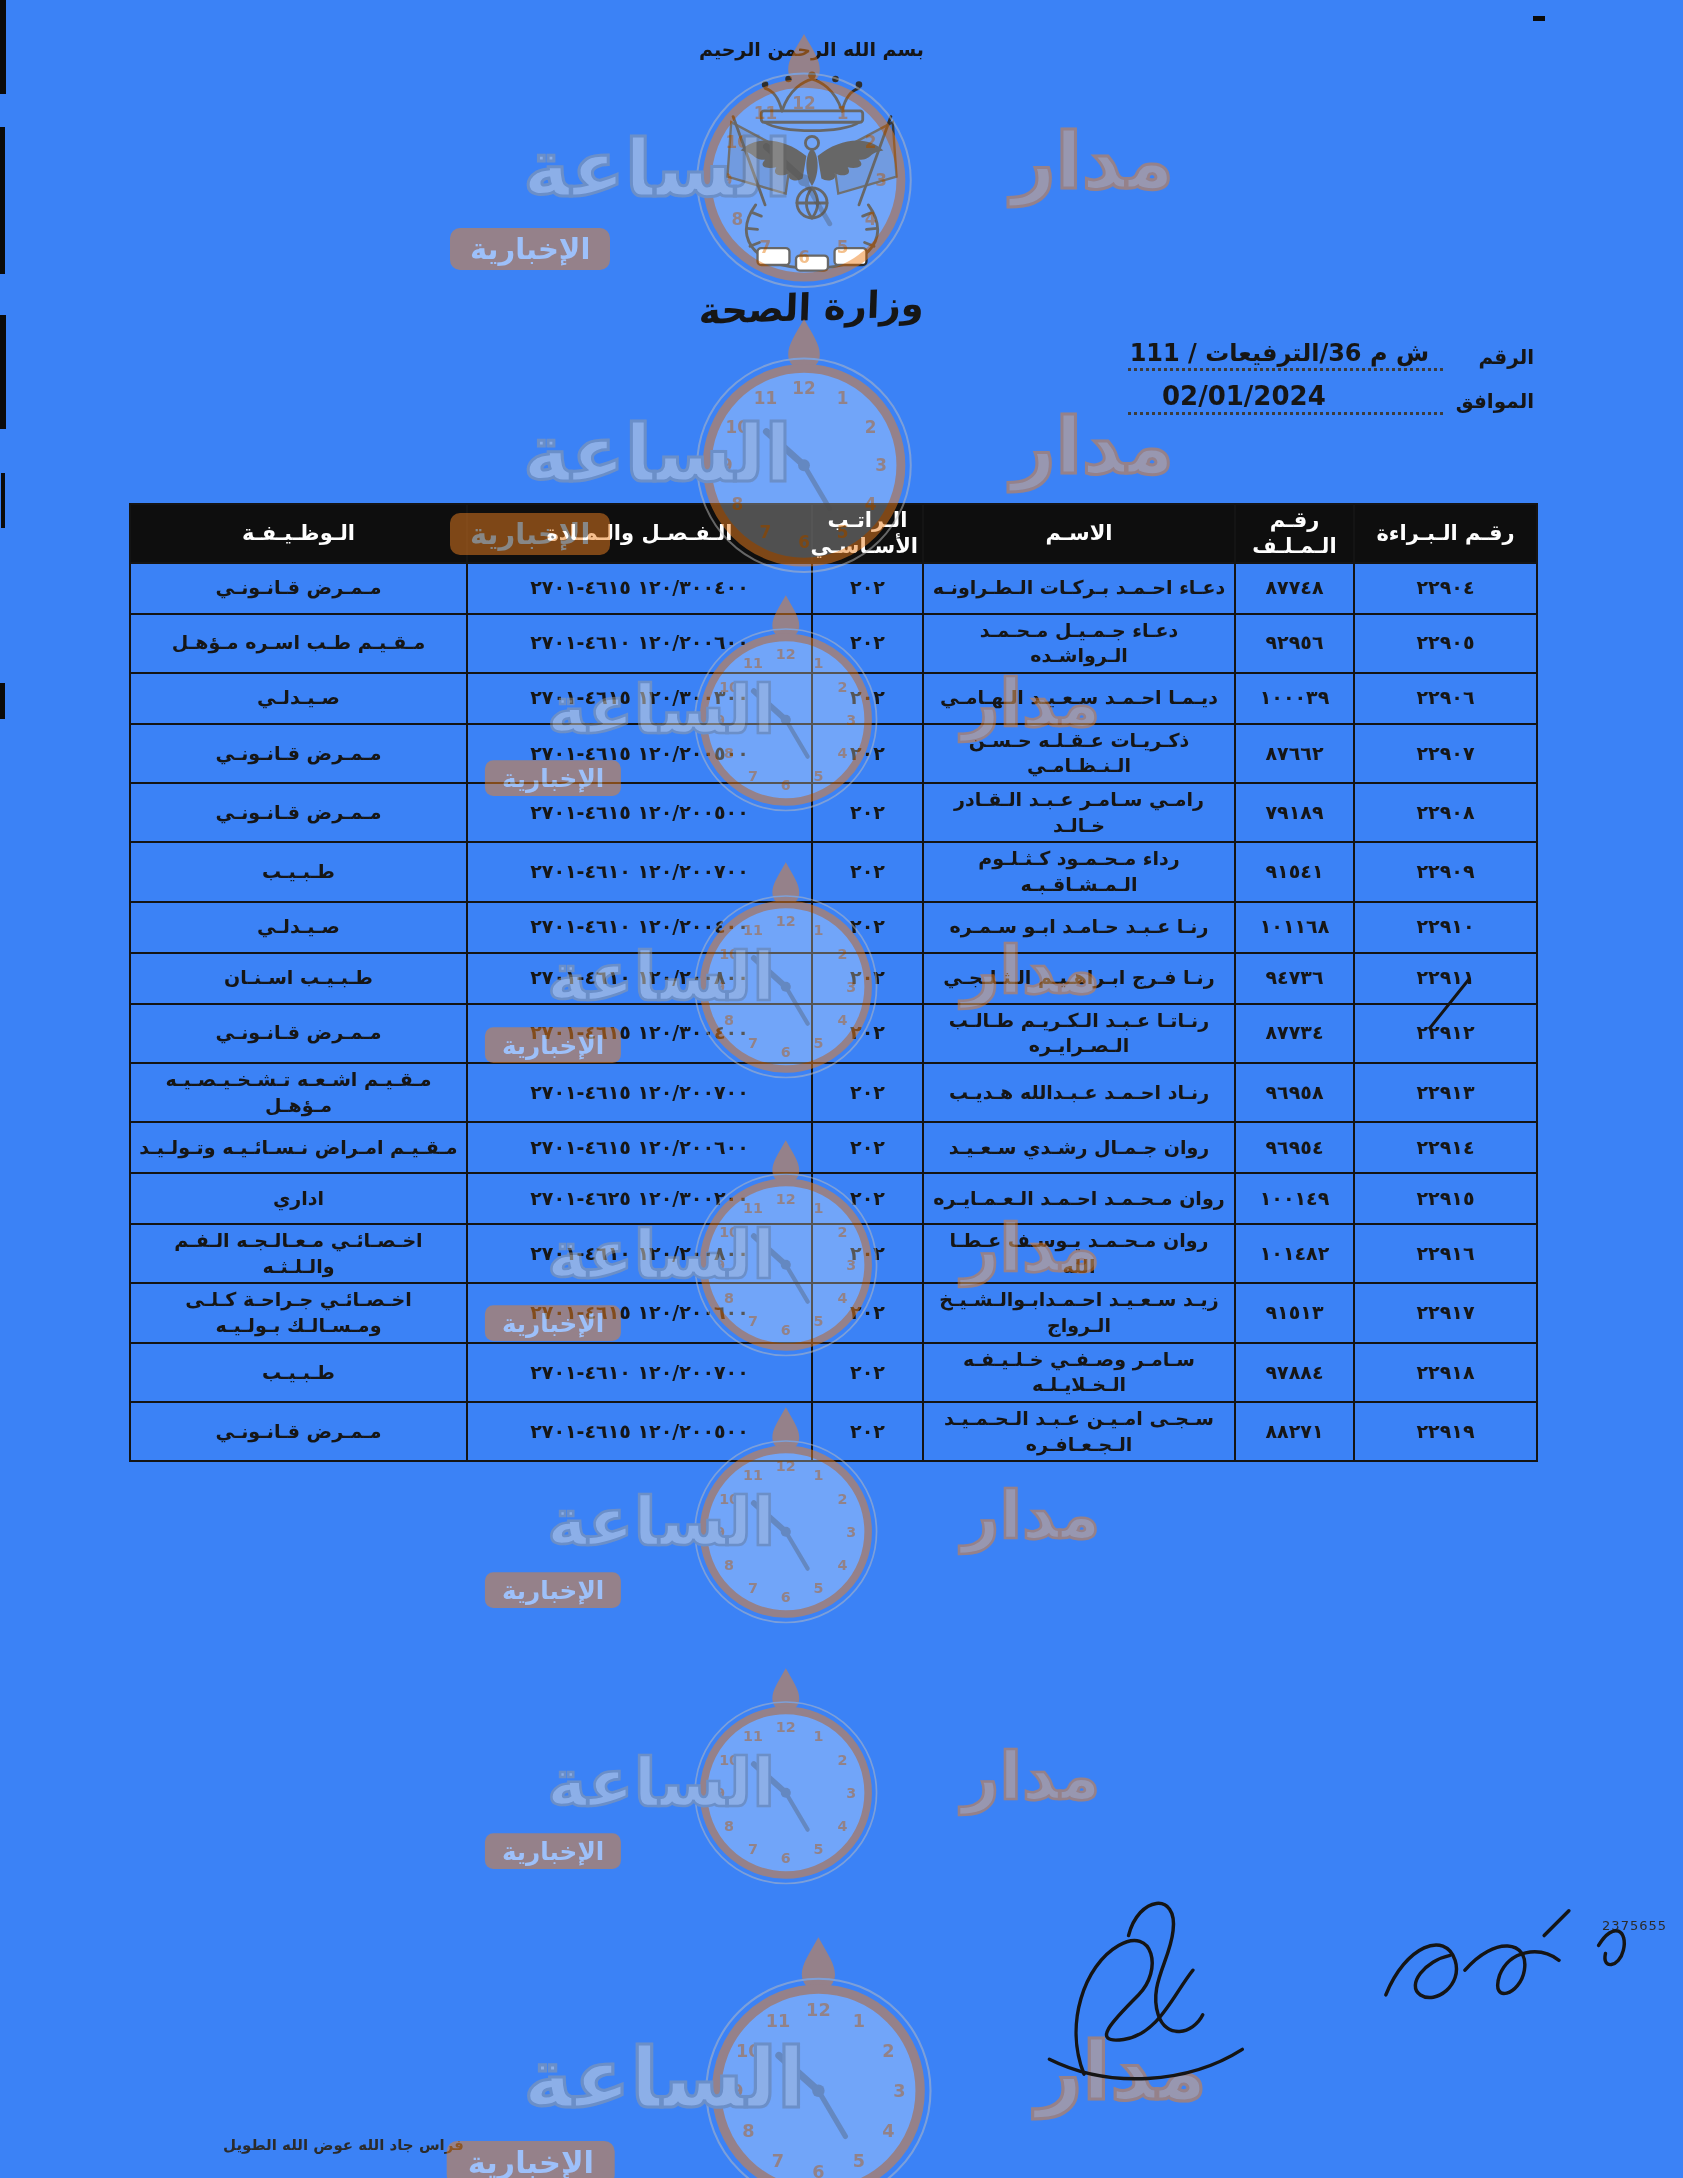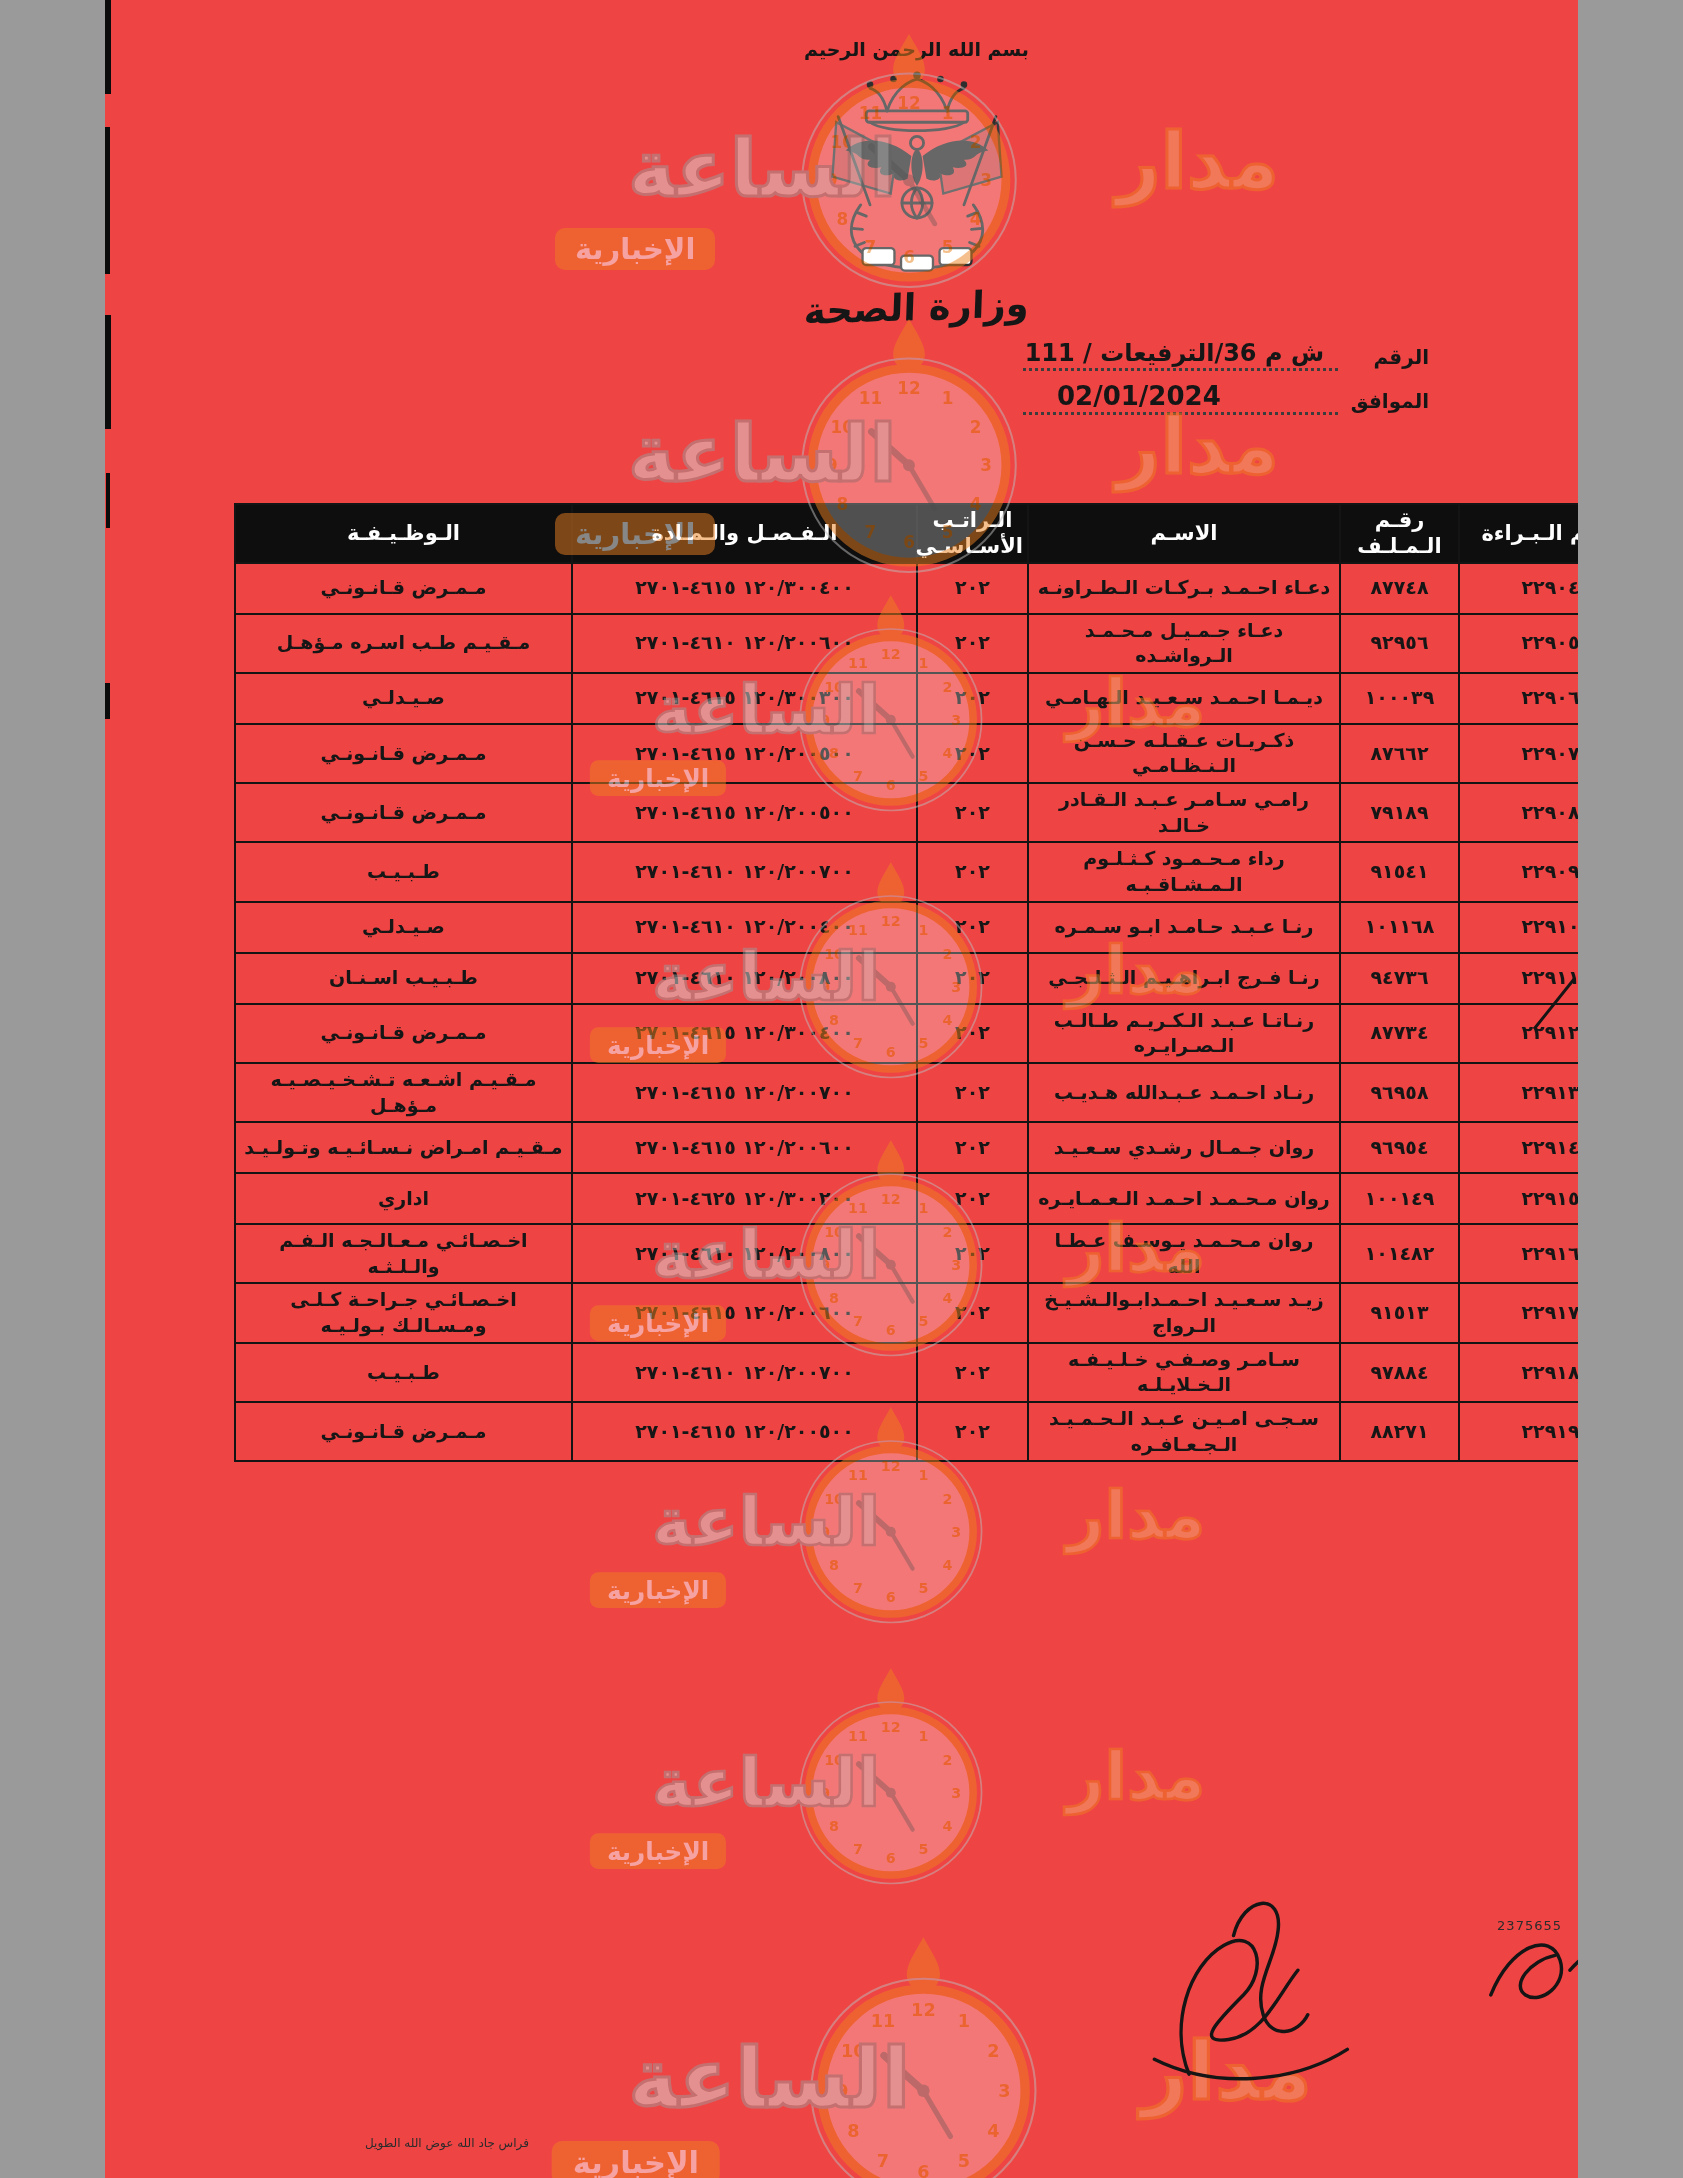--- a/index.html
+++ b/index.html
@@ -1,19 +1,19 @@
 <!DOCTYPE html>
 <html lang="ar"><head>
 <meta charset="utf-8">
 <style>
   * { margin:0; padding:0; box-sizing:border-box; }
   html,body { background:#9a9a9a; }
   .page {
-    position:relative; width:1473px; height:2178px; margin:0 auto;
-    background:#ef4444; color:#161616; overflow:hidden;
+    position:relative; width:1683px; height:2178px; margin:0 auto;
+    background:#3b82f6; color:#161616; overflow:hidden;
     font-family:"DejaVu Sans","Liberation Sans",sans-serif;
   }
 
   
   .edge-mark { position:absolute; background:#0b0b0b; z-index:6; }
 
   
   .emblem-wrap { position:absolute; top:38px; left:681px; width:261px; text-align:center; z-index:2; }
   .bismillah { font-size:19px; font-weight:bold; letter-spacing:1px; margin-bottom:4px; }
   .ministry  { font-size:37px; font-weight:bold; margin-top:2px; transform:rotate(-2deg) skewX(-4deg); }
@@ -52,21 +52,21 @@
   .wm-word-alsaa { position:absolute; top:93px; left:87px; font-size:79px; font-weight:bold;
                    color:rgba(255,255,255,0.65); -webkit-text-stroke:3px #9c9c9c; text-shadow:0 0 2px #9c9c9c; }
   .wm-word-news  { position:absolute; top:198px; left:14px; background:#ee8120; color:#fff;
                    font-size:29px; font-weight:bold; padding:4px 20px; border-radius:10px; }
 
   
   .signatures { position:absolute; left:990px; top:1876px; z-index:4; }
   .signatures path, .signatures line { fill:none; stroke:#151515; stroke-width:3.5; stroke-linecap:round; }
   .pen-mark { position:absolute; left:1424px; top:973px; z-index:4; }
   .pen-mark line { stroke:#151515; stroke-width:3; stroke-linecap:round; }
-  .typist { position:absolute; left:223px; top:2136px; font-size:12px; font-weight:normal; color:#2b2b2b; z-index:2;margin-left:37px; }
+  .typist { position:absolute; left:223px; top:2136px; font-size:15px; font-weight:bold; color:#2b2b2b; z-index:2; }
   .scan-no { position:absolute; right:16px; top:1918px; font-size:13px; letter-spacing:1px; color:#2b2b2b; z-index:2; }
 
   
   .coa .ln { fill:none; stroke:#2e2e2e; stroke-width:3; stroke-linecap:round; }
   .coa .fl { fill:#2e2e2e; stroke:none; }
   .coa .flag { fill:rgba(60,60,60,0.18); stroke:#3a3a3a; stroke-width:2.5; }
   .coa .rib { fill:#fff; stroke:#2e2e2e; stroke-width:2.5; }
 </style>
 </head>
 <body>

